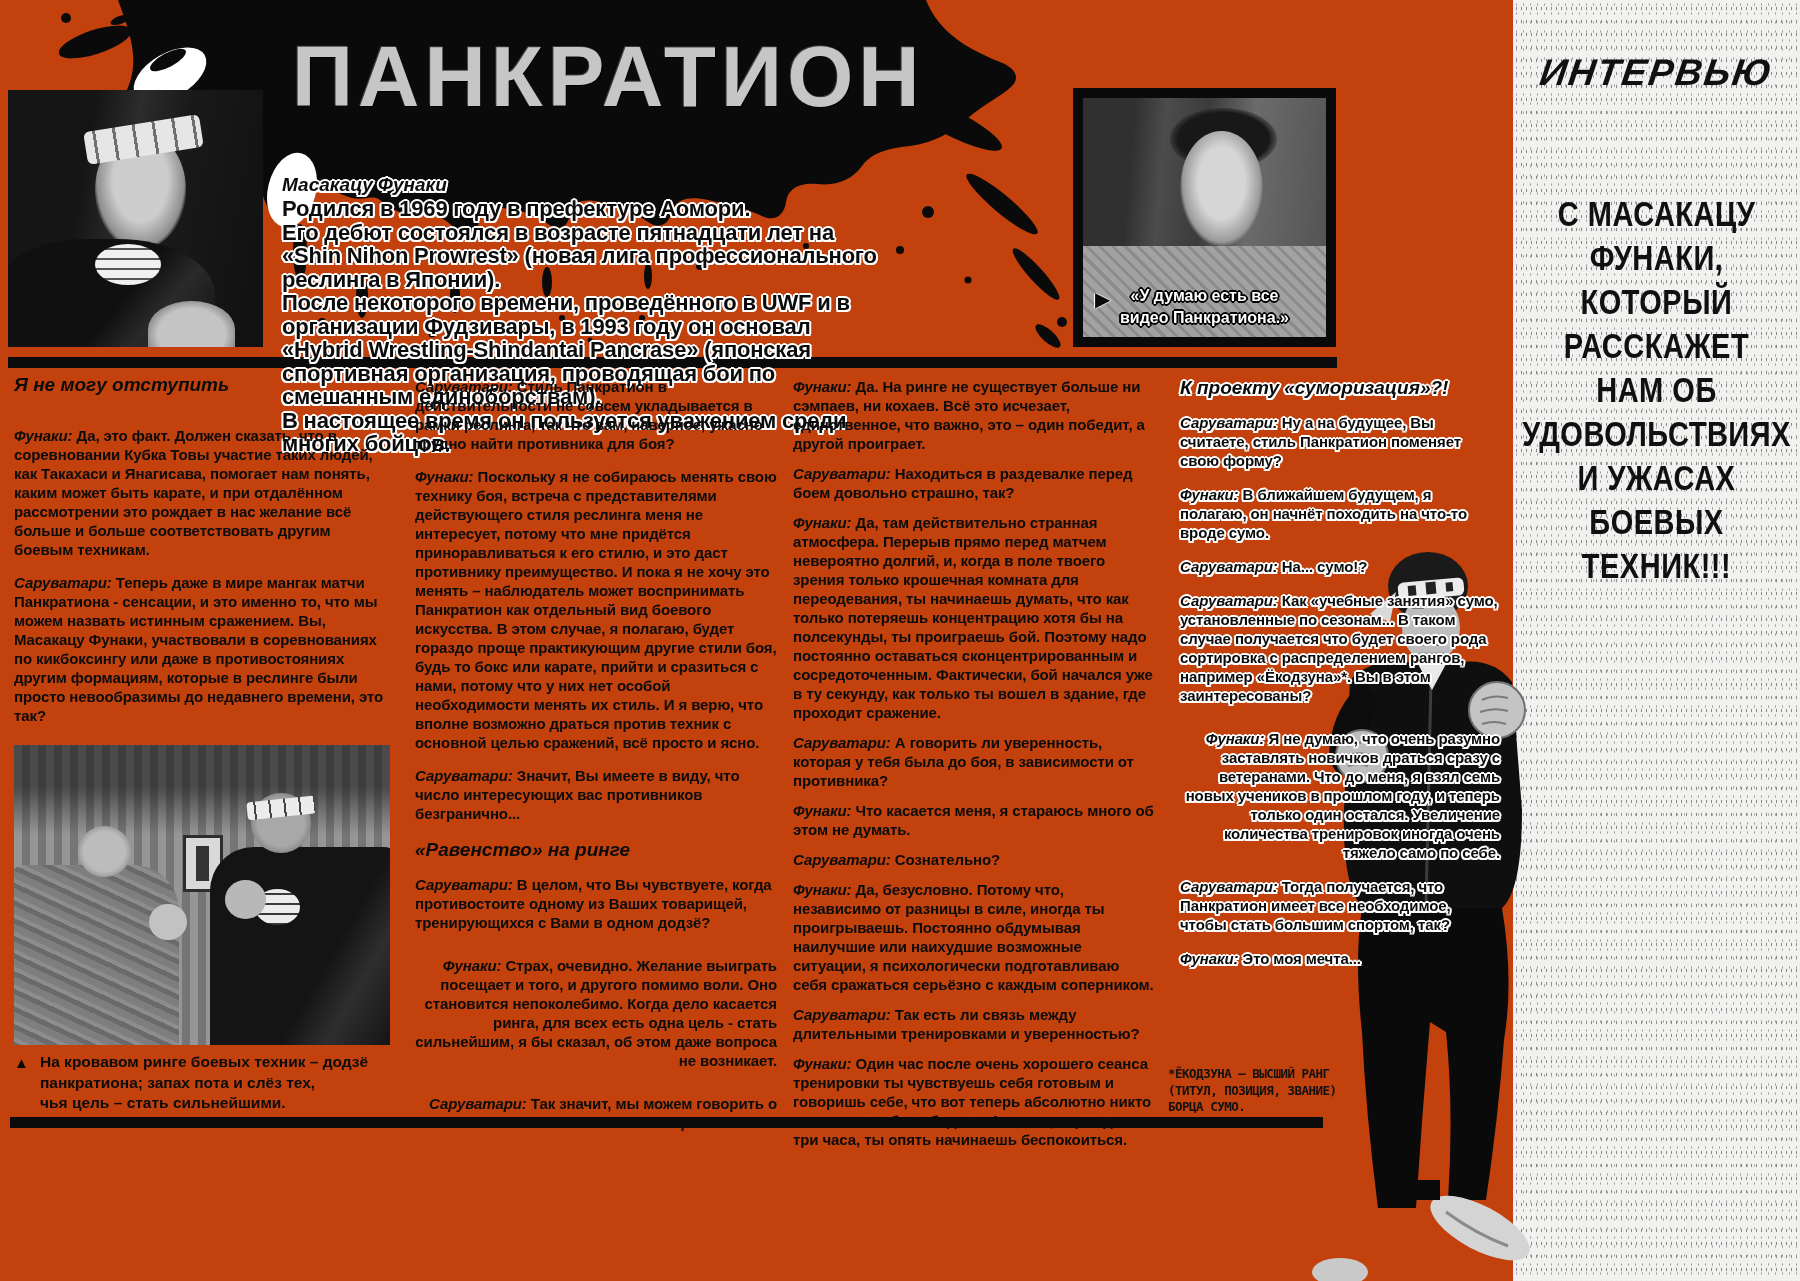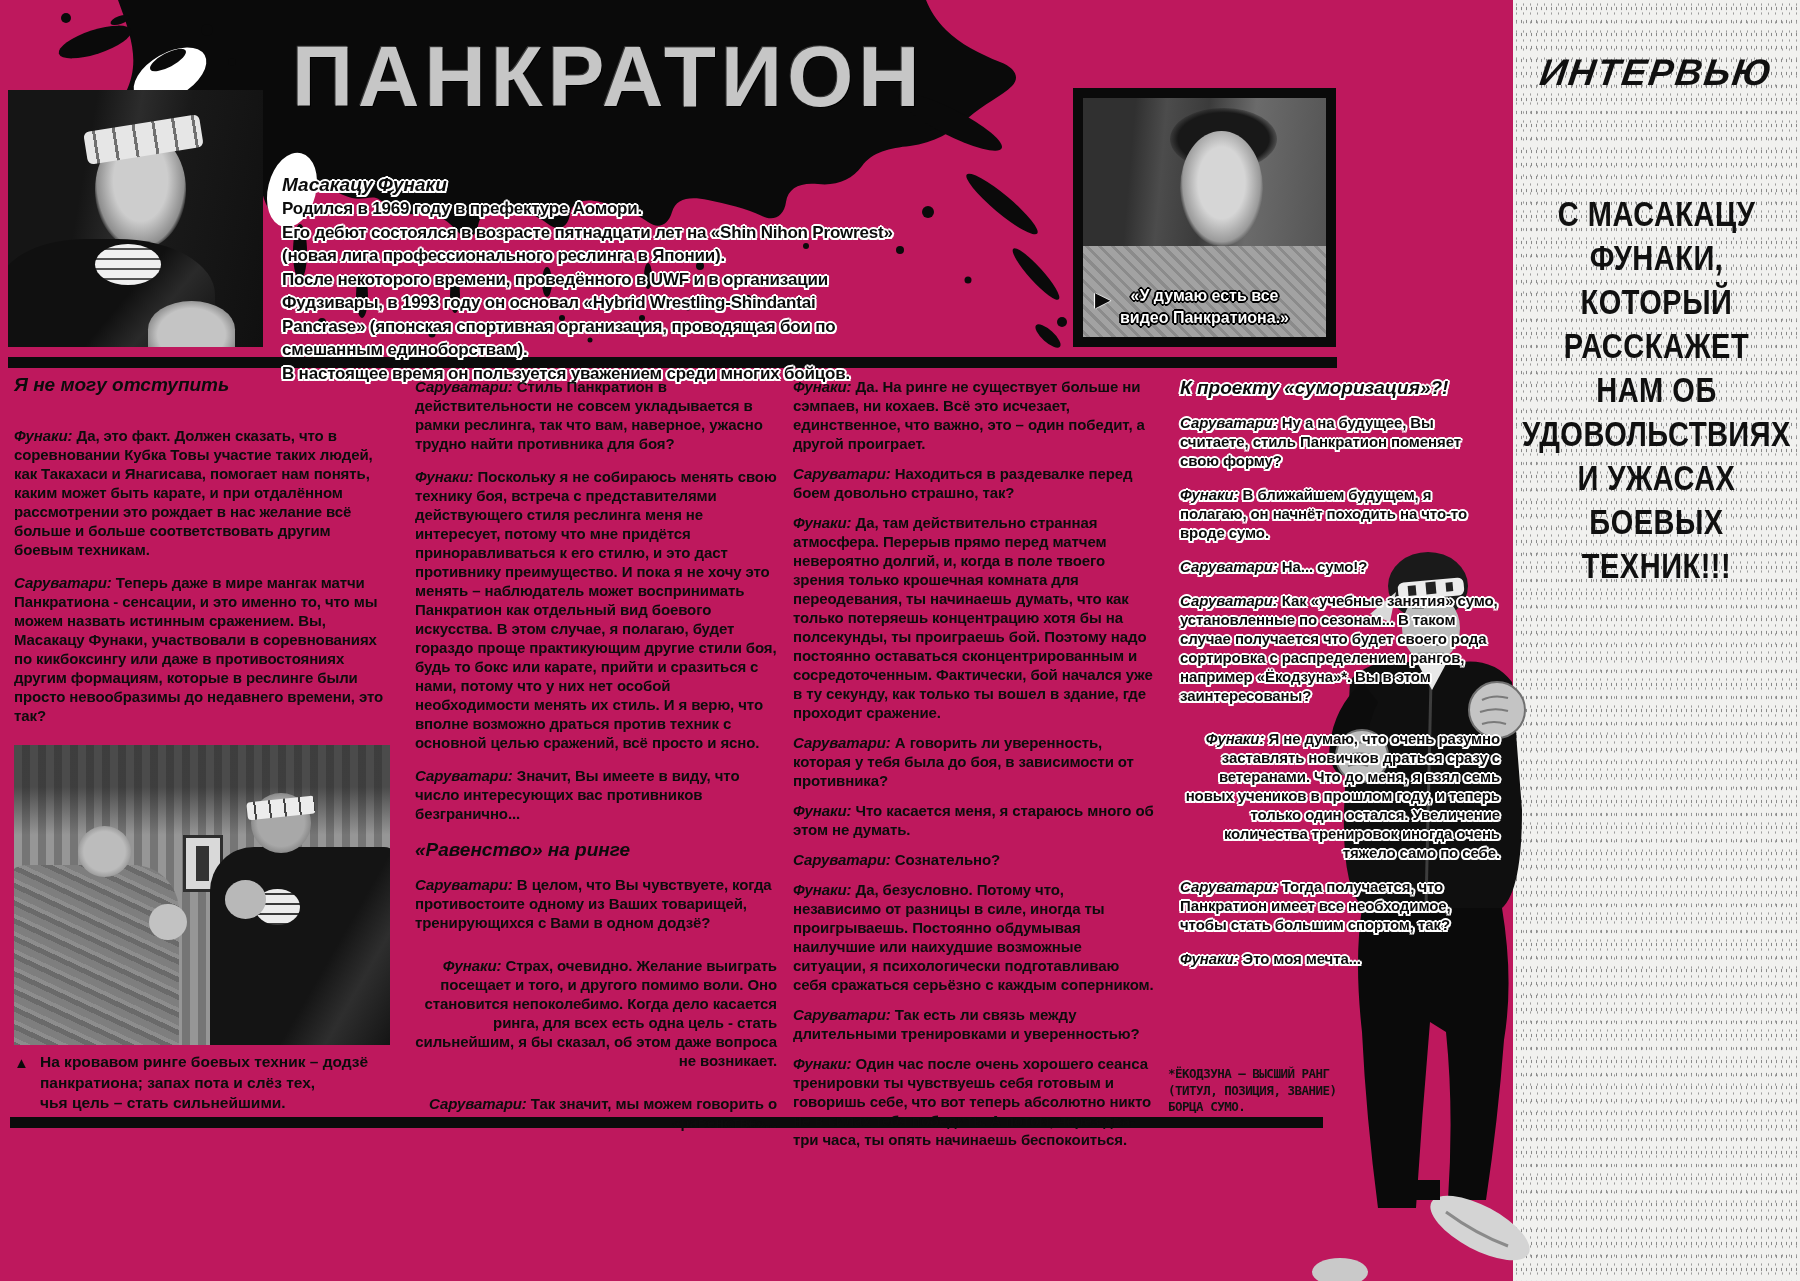--- a/index.html
+++ b/index.html
@@ -1,17 +1,17 @@
 <!DOCTYPE html>
 <html><head>
 <meta charset="utf-8">
 <style>
   html,body{margin:0;padding:0;background:#ffffff;}
   .page{position:relative;width:1800px;height:1281px;overflow:hidden;
-        background:#be185d;font-family:"Liberation Sans",sans-serif;color:#0c0c0c;}
+        background:#c2410c;font-family:"Liberation Sans",sans-serif;color:#0c0c0c;}
 
   
   .sidebar{position:absolute;left:1513px;top:0;width:287px;height:1281px;z-index:1;
     background-color:#f1f1ef;
     background-image:
       radial-gradient(#9d9d9d 0.7px, rgba(0,0,0,0) 0.9px),
       radial-gradient(#b9b9b9 0.6px, rgba(0,0,0,0) 0.8px),
       radial-gradient(#8a8a8a 0.5px, rgba(0,0,0,0) 0.8px);
     background-size:7px 9px,11px 6px,5px 13px;
     background-position:0 0,3px 5px,6px 2px;}
@@ -76,21 +76,21 @@
   .pc-poster span{position:absolute;left:30%;top:15%;width:38%;height:70%;background:#333;}
 
   
   .rule{position:absolute;background:#0b0b0b;z-index:2;}
   .rule-top{left:8px;top:357px;width:1329px;height:11px;}
   .rule-bottom{left:10px;top:1117px;width:1313px;height:11px;}
 
   
   .bio{position:absolute;left:282px;top:173px;width:614px;z-index:3;}
   .bio .name{font-weight:900;font-style:italic;font-size:19px;line-height:24px;}
-  .bio p{margin:0;font-weight:700;font-size:17px;line-height:23.5px;letter-spacing:-0.2px;}
+  .bio p{margin:0;font-weight:700;font-size:22px;line-height:23.5px;letter-spacing:-0.2px;}
   .halo{text-shadow:-2px 0 0 #fff,2px 0 0 #fff,0 -2px 0 #fff,0 2px 0 #fff,
         -1.5px -1.5px 0 #fff,1.5px -1.5px 0 #fff,-1.5px 1.5px 0 #fff,1.5px 1.5px 0 #fff;}
 
   
   .col{position:absolute;top:377px;z-index:4;}
   .col1{left:14px;width:372px;top:374px;}
   .col2{left:415px;width:362px;}
   .col3{left:793px;width:362px;}
   .col4{left:1180px;width:320px;}
   .col p{margin:0 0 14px;font-weight:700;font-size:15px;line-height:19px;letter-spacing:-0.1px;}

